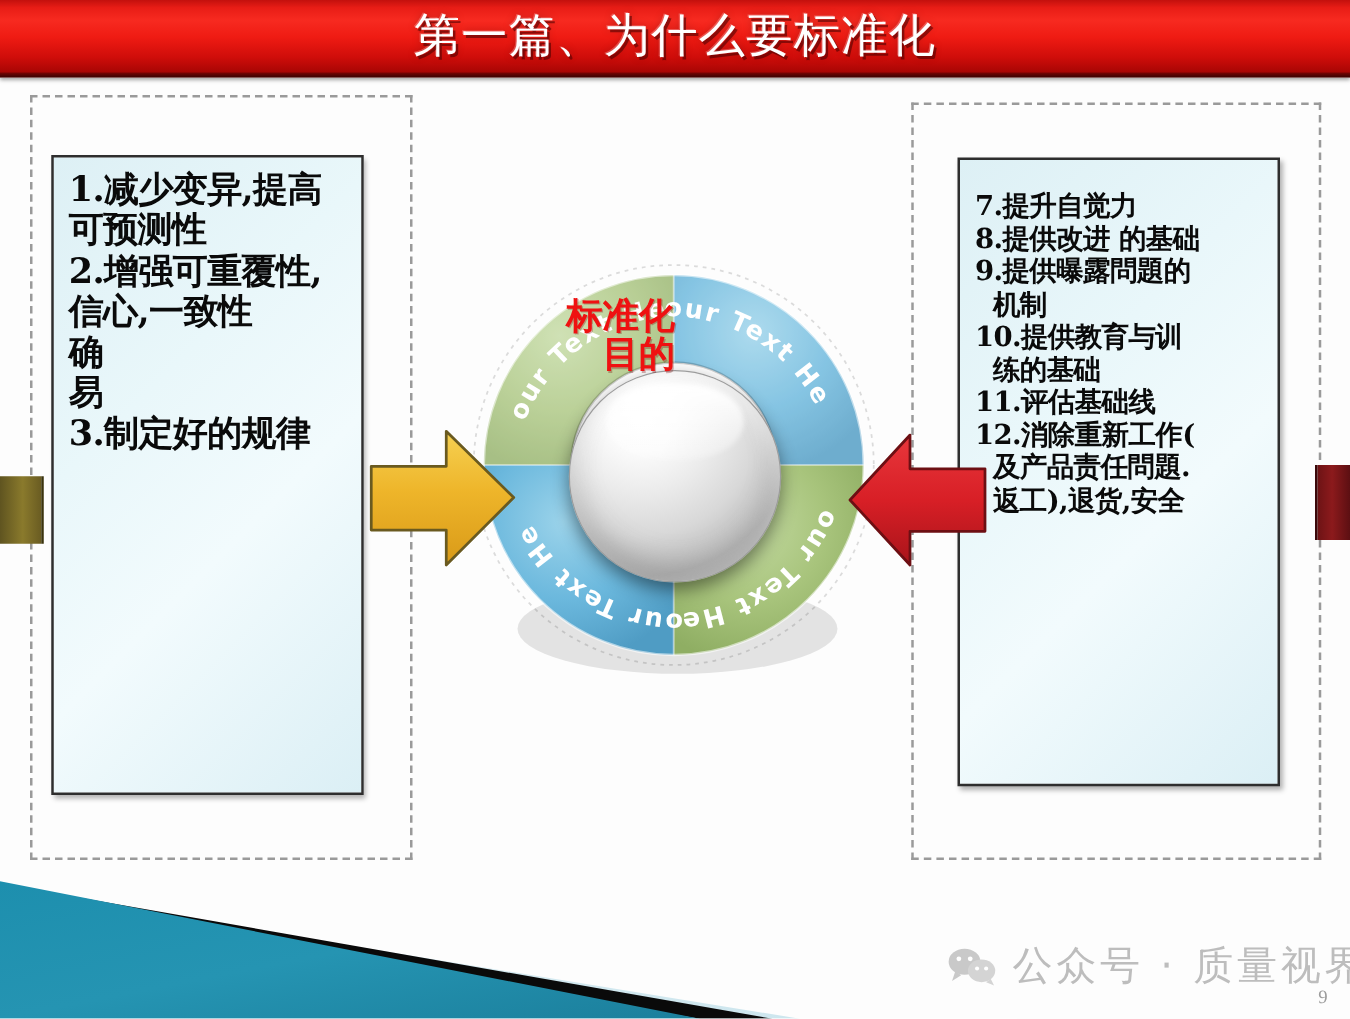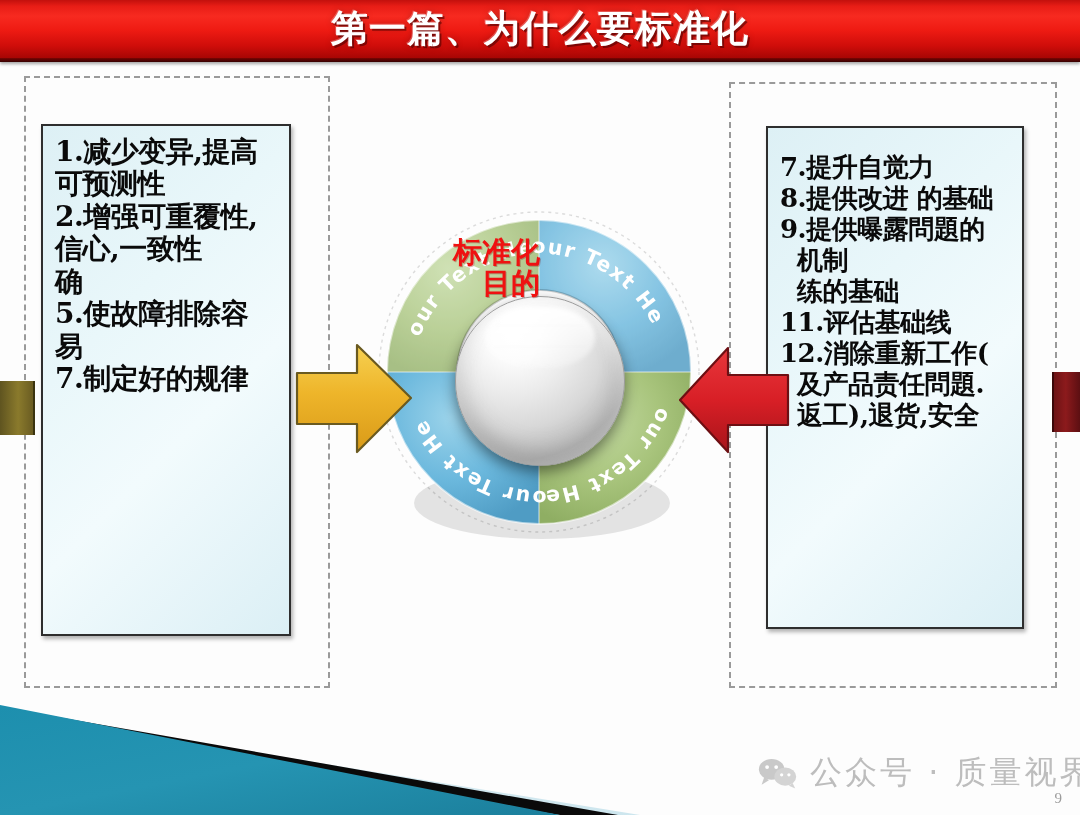--- a/index.html
+++ b/index.html
@@ -53,21 +53,21 @@
   }
   #title-text {
     position: absolute;
     left: 0; top: 0;
     width: 1080px;
     height: 62px;
     line-height: 58px;
     text-align: center;
     color: #ffffff;
     font-family: "DejaVu Sans", "Liberation Sans", sans-serif;
-    font-weight: bold;
+    font-weight: normal;
     font-size: 37px;
     letter-spacing: 1px;
     text-shadow:
        2px 2px 0 rgba(70,0,0,0.55),
       -1px -1px 0 rgba(255,190,190,0.35),
        0 0 7px rgba(0,0,0,0.25);
     z-index: 6;
   }
 
   
@@ -94,21 +94,21 @@
     overflow: hidden;
   }
   #left-panel {
     left: 41px; top: 124px; width: 250px; height: 512px;
     font-size: 28px;
     line-height: 1.16;
     letter-spacing: -0.5px;
   }
   #right-panel {
     left: 766px; top: 126px; width: 258px; height: 503px;
-    font-size: 26px;
+    font-size: 22px;
     line-height: 1.19;
     letter-spacing: -0.5px;
     padding-top: 24px;
   }
   .panel-line { display: block; white-space: pre-wrap; }
   #right-panel .panel-line { text-indent: 0; }
 
   
   #left-edge-tab {
     position: absolute;
@@ -229,30 +229,30 @@
 
   <div id="left-edge-tab"></div>
   <div id="right-edge-tab"></div>
 
   <div id="left-panel" class="text-panel">
     <span class="panel-line">1.减少变异,提高</span>
     <span class="panel-line">可预测性</span>
     <span class="panel-line">2.增强可重覆性,</span>
     <span class="panel-line">信心,一致性</span>
     <span class="panel-line">确</span>
-    <span class="panel-line">5.使故障排除容</span>
     <span class="panel-line">易</span>
-    <span class="panel-line">7.制定好的规律</span>
+    <span class="panel-line">3.制定好的规律</span>
   </div>
 
   <div id="right-panel" class="text-panel">
     <span class="panel-line">7.提升自觉力</span>
     <span class="panel-line">8.提供改进 的基础</span>
     <span class="panel-line">9.提供曝露問題的</span>
     <span class="panel-line">  机制</span>
+    <span class="panel-line">10.提供教育与训</span>
     <span class="panel-line">  练的基础</span>
     <span class="panel-line">11.评估基础线</span>
     <span class="panel-line">12.消除重新工作(</span>
     <span class="panel-line">  及产品责任問題.</span>
     <span class="panel-line">  返工),退货,安全</span>
   </div>
 
   <svg id="left-arrow" viewBox="0 0 118 115">
     <defs>
       <linearGradient id="goldGrad" x1="0" y1="0" x2="0" y2="1">

